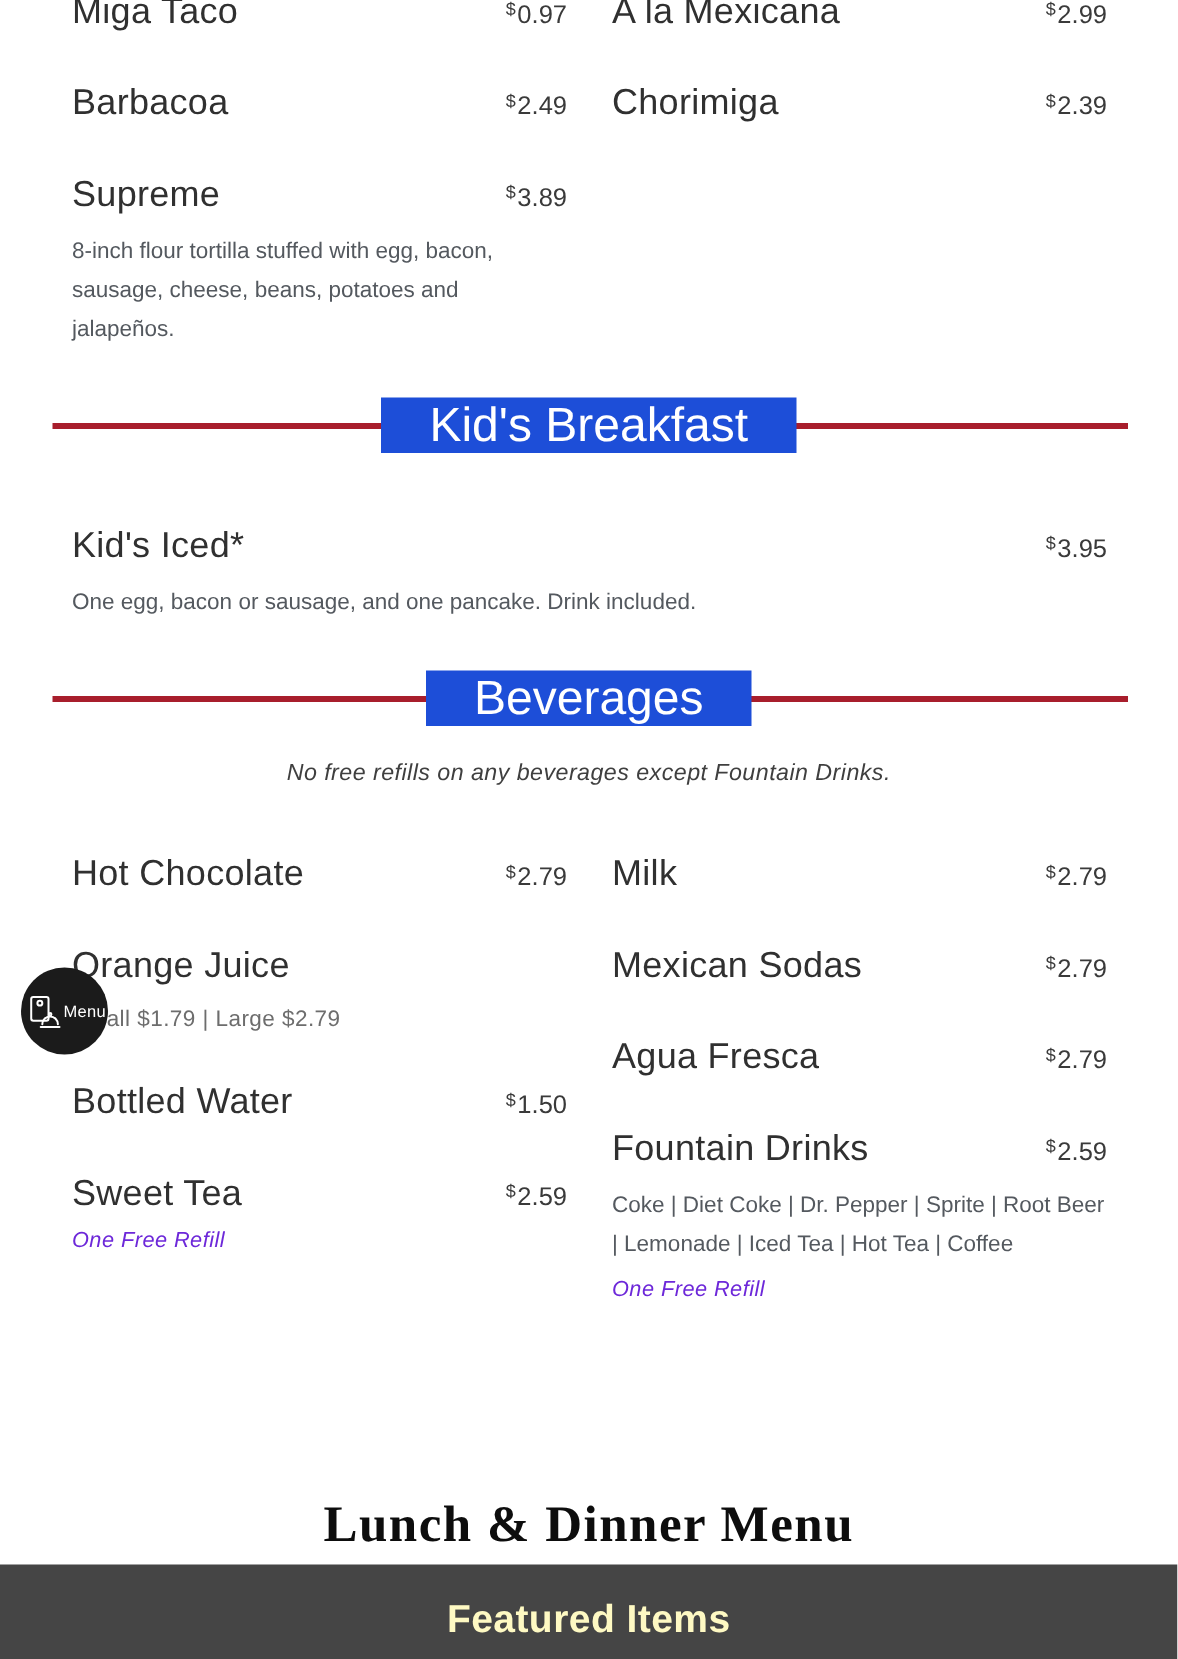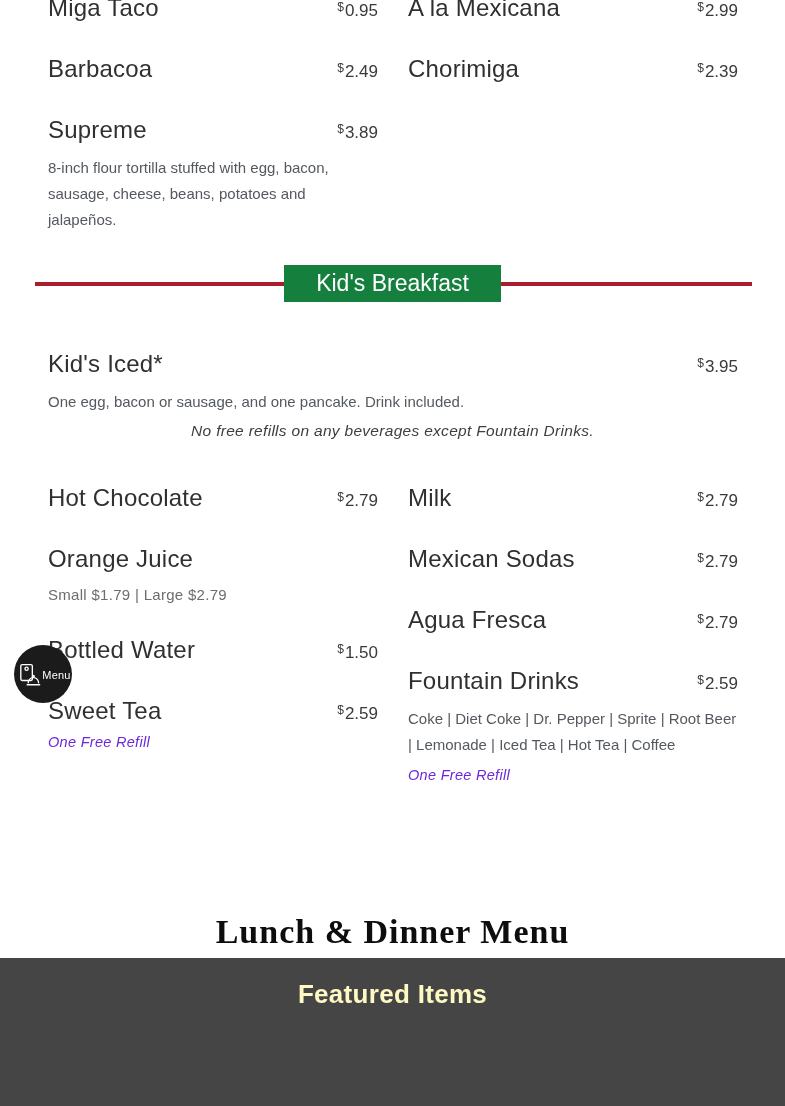--- a/index.html
+++ b/index.html
@@ -26,22 +26,22 @@
   .sizes { margin-top: 12px; font-size: 15px; line-height: 18px; color: #6d6d6d; letter-spacing: .3px; }
   .refill { margin-top: 9px; font-size: 14.5px; font-style: italic; color: #6d28d9; letter-spacing: .3px; }
 
   .section-head { position: relative; text-align: center; margin: 0 0 48px; height: 37px; }
   .section-head .line {
     position: absolute; left: 2px; right: 0; top: 17px; height: 4px;
     background: #a81e2c;
   }
   .section-badge {
     position: relative; display: inline-block;
-    background: #15803d; color: #ffffff;
-    font-size: 23px; line-height: 37px; padding: 0 32px;
+    background: #1d4ed8; color: #ffffff;
+    font-size: 32px; line-height: 37px; padding: 0 32px;
   }
 
   .bev-note {
     text-align: center; font-style: italic;
     font-size: 15.5px; line-height: 19px; color: #3f3f3f;
     margin: -26px 0 44px; letter-spacing: .3px;
   }
   .section-head + .bev-note { margin-top: -26px; }
 
   .lunch-title {
@@ -86,21 +86,21 @@
 </button>
 
 <div class="content">
 
   <div class="inset">
     <div class="two-col first">
       <div class="col">
         <div class="item">
           <div class="item-row">
             <span class="item-name">Miga Taco</span>
-            <span class="price"><span class="cur">$</span><span>0.95</span></span>
+            <span class="price"><span class="cur">$</span><span>0.97</span></span>
           </div>
         </div>
         <div class="item">
           <div class="item-row">
             <span class="item-name">Barbacoa</span>
             <span class="price"><span class="cur">$</span><span>2.49</span></span>
           </div>
         </div>
         <div class="item">
           <div class="item-row">
@@ -134,20 +134,24 @@
   <div class="inset">
     <div class="item">
       <div class="item-row">
         <span class="item-name">Kid's Iced*</span>
         <span class="price"><span class="cur">$</span><span>3.95</span></span>
       </div>
       <div class="desc" style="margin-top:10px">One egg, bacon or sausage, and one pancake. Drink included.</div>
     </div>
   </div>
 
+  <div class="section-head">
+    <div class="line"></div>
+    <span class="section-badge">Beverages</span>
+  </div>
   <div class="bev-note">No free refills on any beverages except Fountain Drinks.</div>
 
   <div class="inset">
     <div class="two-col">
       <div class="col">
         <div class="item">
           <div class="item-row">
             <span class="item-name">Hot Chocolate</span>
             <span class="price"><span class="cur">$</span><span>2.79</span></span>
           </div>

